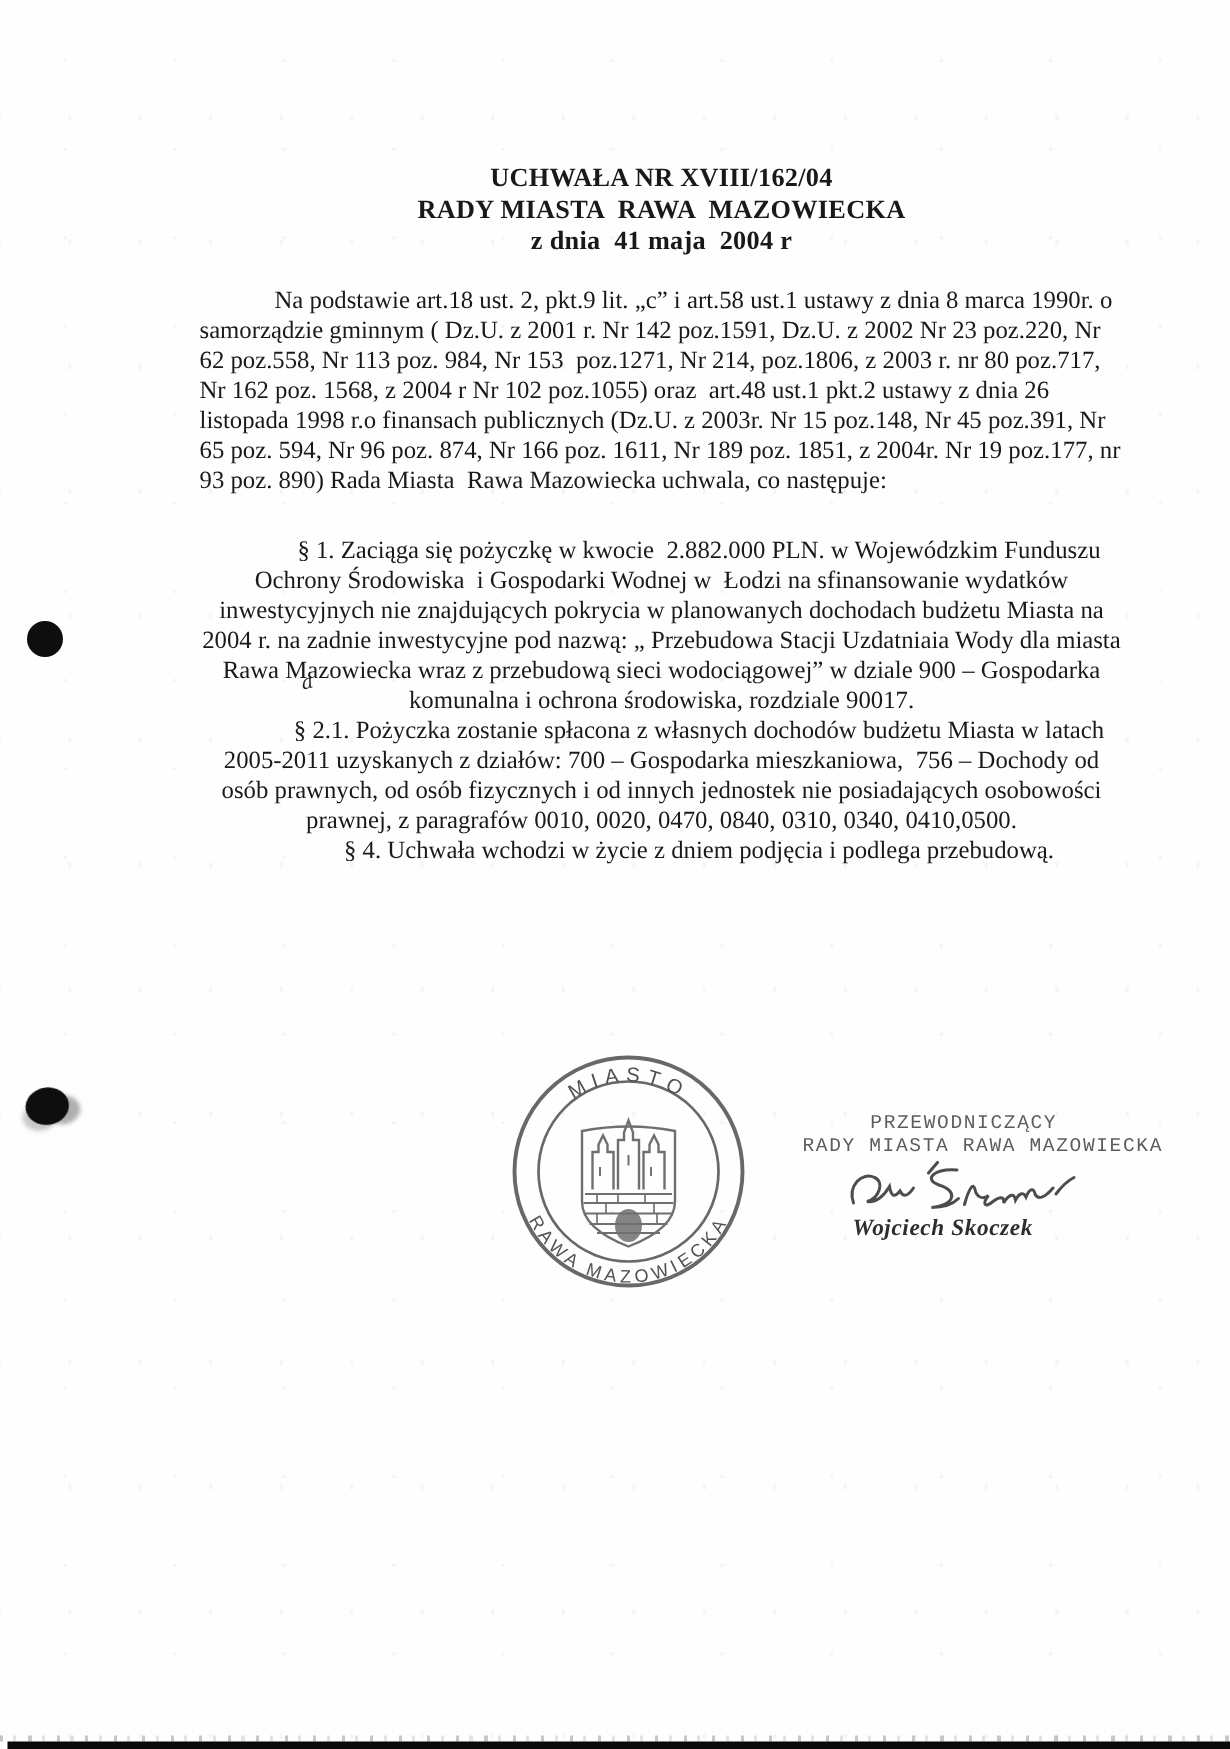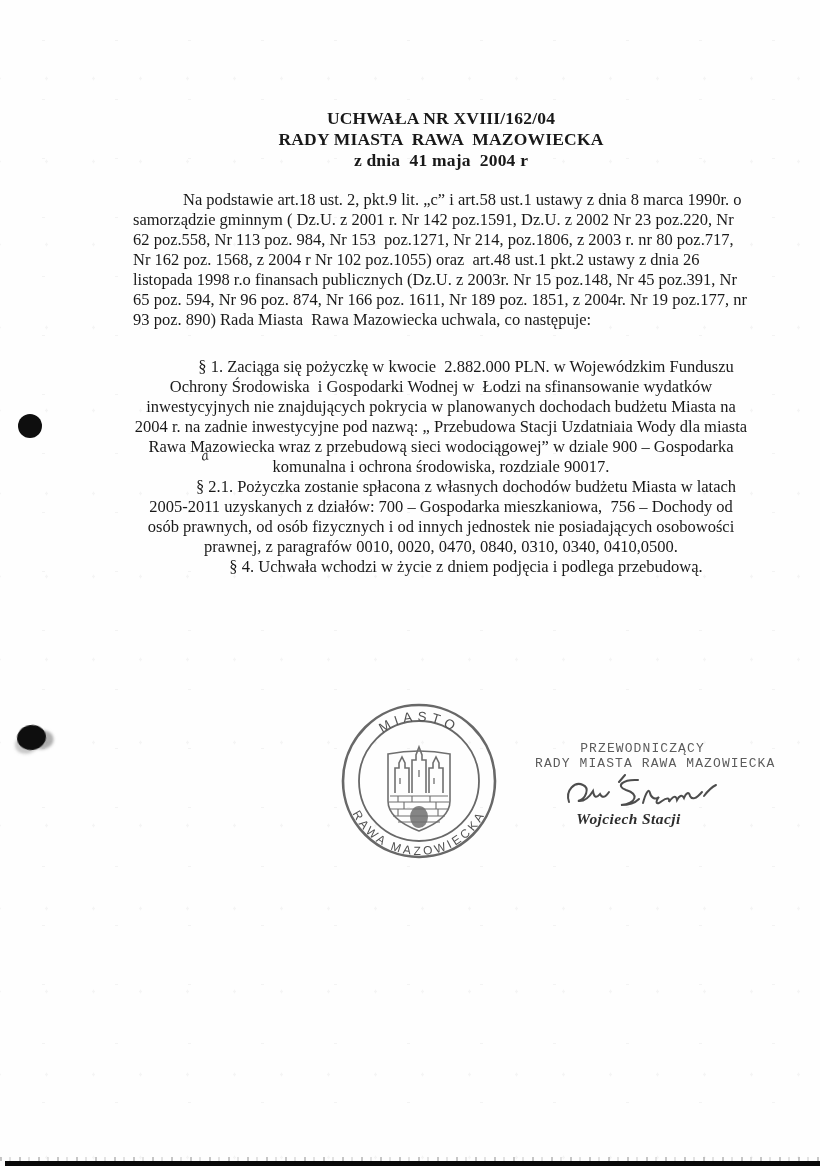--- a/index.html
+++ b/index.html
@@ -141,21 +141,21 @@
     <div class="sig-line">RADY MIASTA RAWA MAZOWIECKA</div>
     <svg class="sig-scribble" width="160" height="44" viewBox="0 0 160 44">
       <g fill="none" stroke="#3a3a3a" stroke-width="2" stroke-linecap="round" opacity="0.9">
         <path d="M 6,30 C 2,18 12,9 20,13 C 27,16 23,27 15,29 C 22,30 27,24 30,19 C 31,25 33,27 37,22 C 39,26 42,26 46,20"></path>
         <path d="M 56,10 L 62,3"></path>
         <path d="M 75,8 C 60,7 52,14 63,18 C 76,22 74,31 58,33 C 66,33 72,31 76,27"></path>
         <path d="M 80,31 C 83,20 86,16 87,21 C 88,26 92,28 96,25 C 92,30 93,34 99,29 C 103,26 107,25 106,30 C 110,24 113,23 114,28 C 116,24 119,22 121,26 C 123,21 126,19 127,24 C 129,28 133,27 139,20"></path>
         <path d="M 141,24 Q 147,16 153,13"></path>
       </g>
     </svg>
-    <div class="sig-name">Wojciech Stacji</div>
+    <div class="sig-name">Wojciech Skoczek</div>
   </div>
 
   <div class="ink-dot dot1"></div>
   <div class="ink-dot dot2"></div>
   <div class="scan-noise"></div>
   <div class="scan-bar"></div>
 
 </div>
 
 </body></html>

